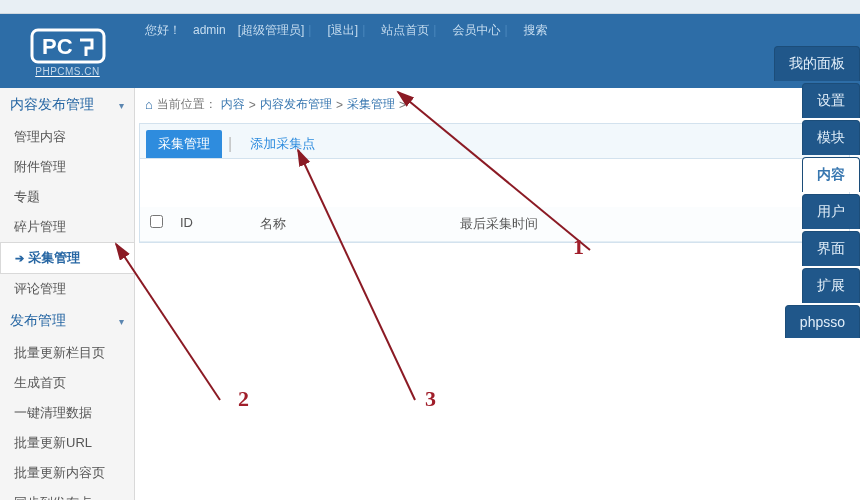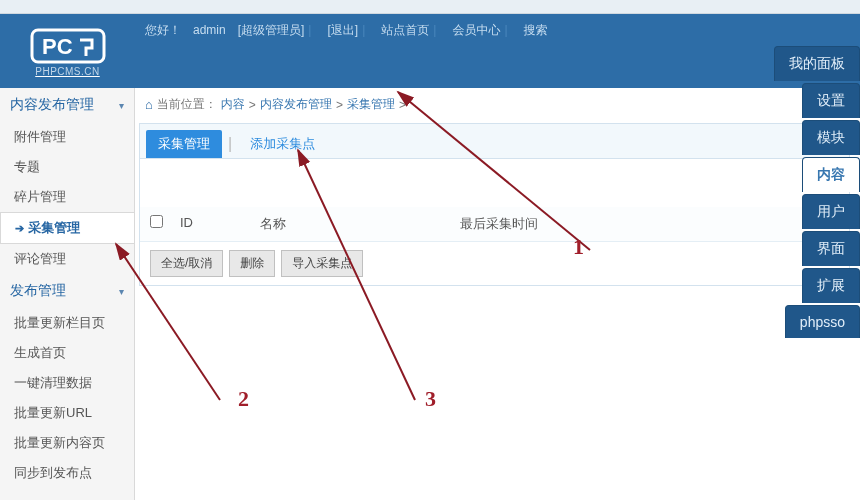--- a/index.html
+++ b/index.html
@@ -98,20 +98,21 @@
     </div>
   </div>
 </div>
 
 <div class="main">
   <div class="sidebar">
     <div class="side-group">
       <span>内容发布管理</span>
       <span class="arr">▾</span>
     </div>
+    <div class="side-item">管理内容</div>
     <div class="side-item">附件管理</div>
     <div class="side-item">专题</div>
     <div class="side-item">碎片管理</div>
     <div class="side-item active">采集管理</div>
     <div class="side-item">评论管理</div>
 
     <div class="side-group">
       <span>发布管理</span>
       <span class="arr">▾</span>
     </div>
@@ -138,25 +139,20 @@
         <div class="ptab active">采集管理</div>
         <div class="ptab-sep">|</div>
         <div class="ptab link">添加采集点</div>
       </div>
       <div class="tbl-head">
         <div class="col-chk"><input type="checkbox" style=""></div>
         <div class="col-id">ID</div>
         <div class="col-name">名称</div>
         <div class="col-time">最后采集时间</div>
       </div>
-      <div class="tbl-actions">
-        <button class="btn">全选/取消</button>
-        <button class="btn">删除</button>
-        <button class="btn">导入采集点</button>
-      </div>
     </div>
   </div>
 </div>
 
 <svg class="arrow annotation" style="left:0;top:0;width:860px;height:500px">
   <defs>
     <marker id="ah" markerWidth="10" markerHeight="10" refX="8" refY="3" orient="auto">
       <path d="M0,0 L9,3 L0,6 Z" fill="#8B1A24"></path>
     </marker>
   </defs>

